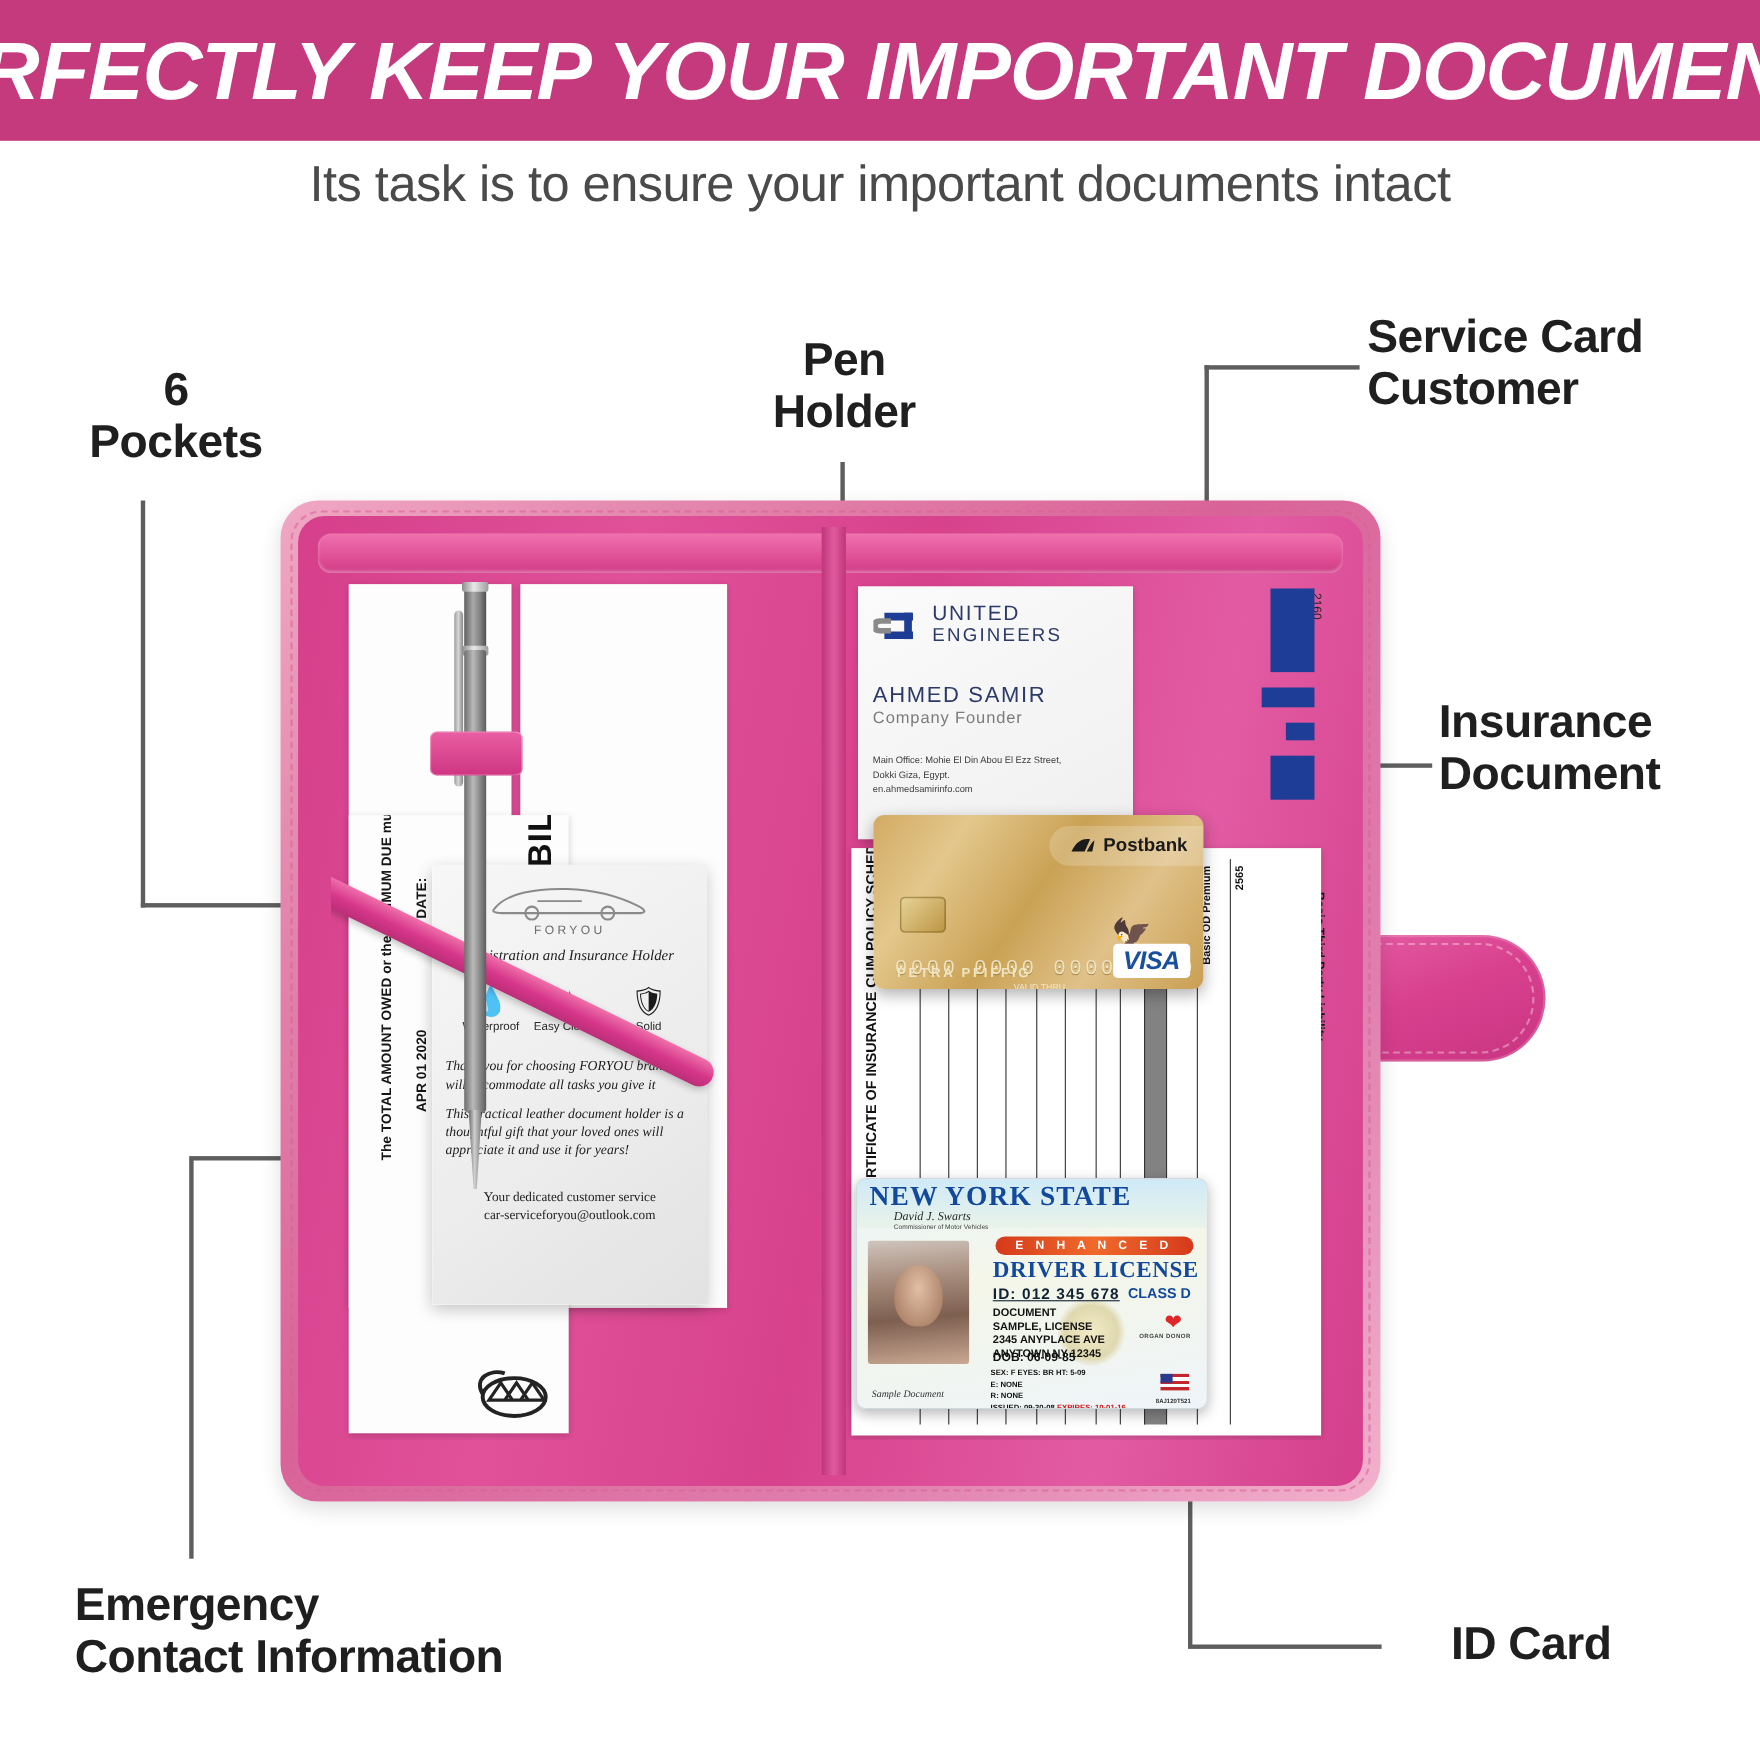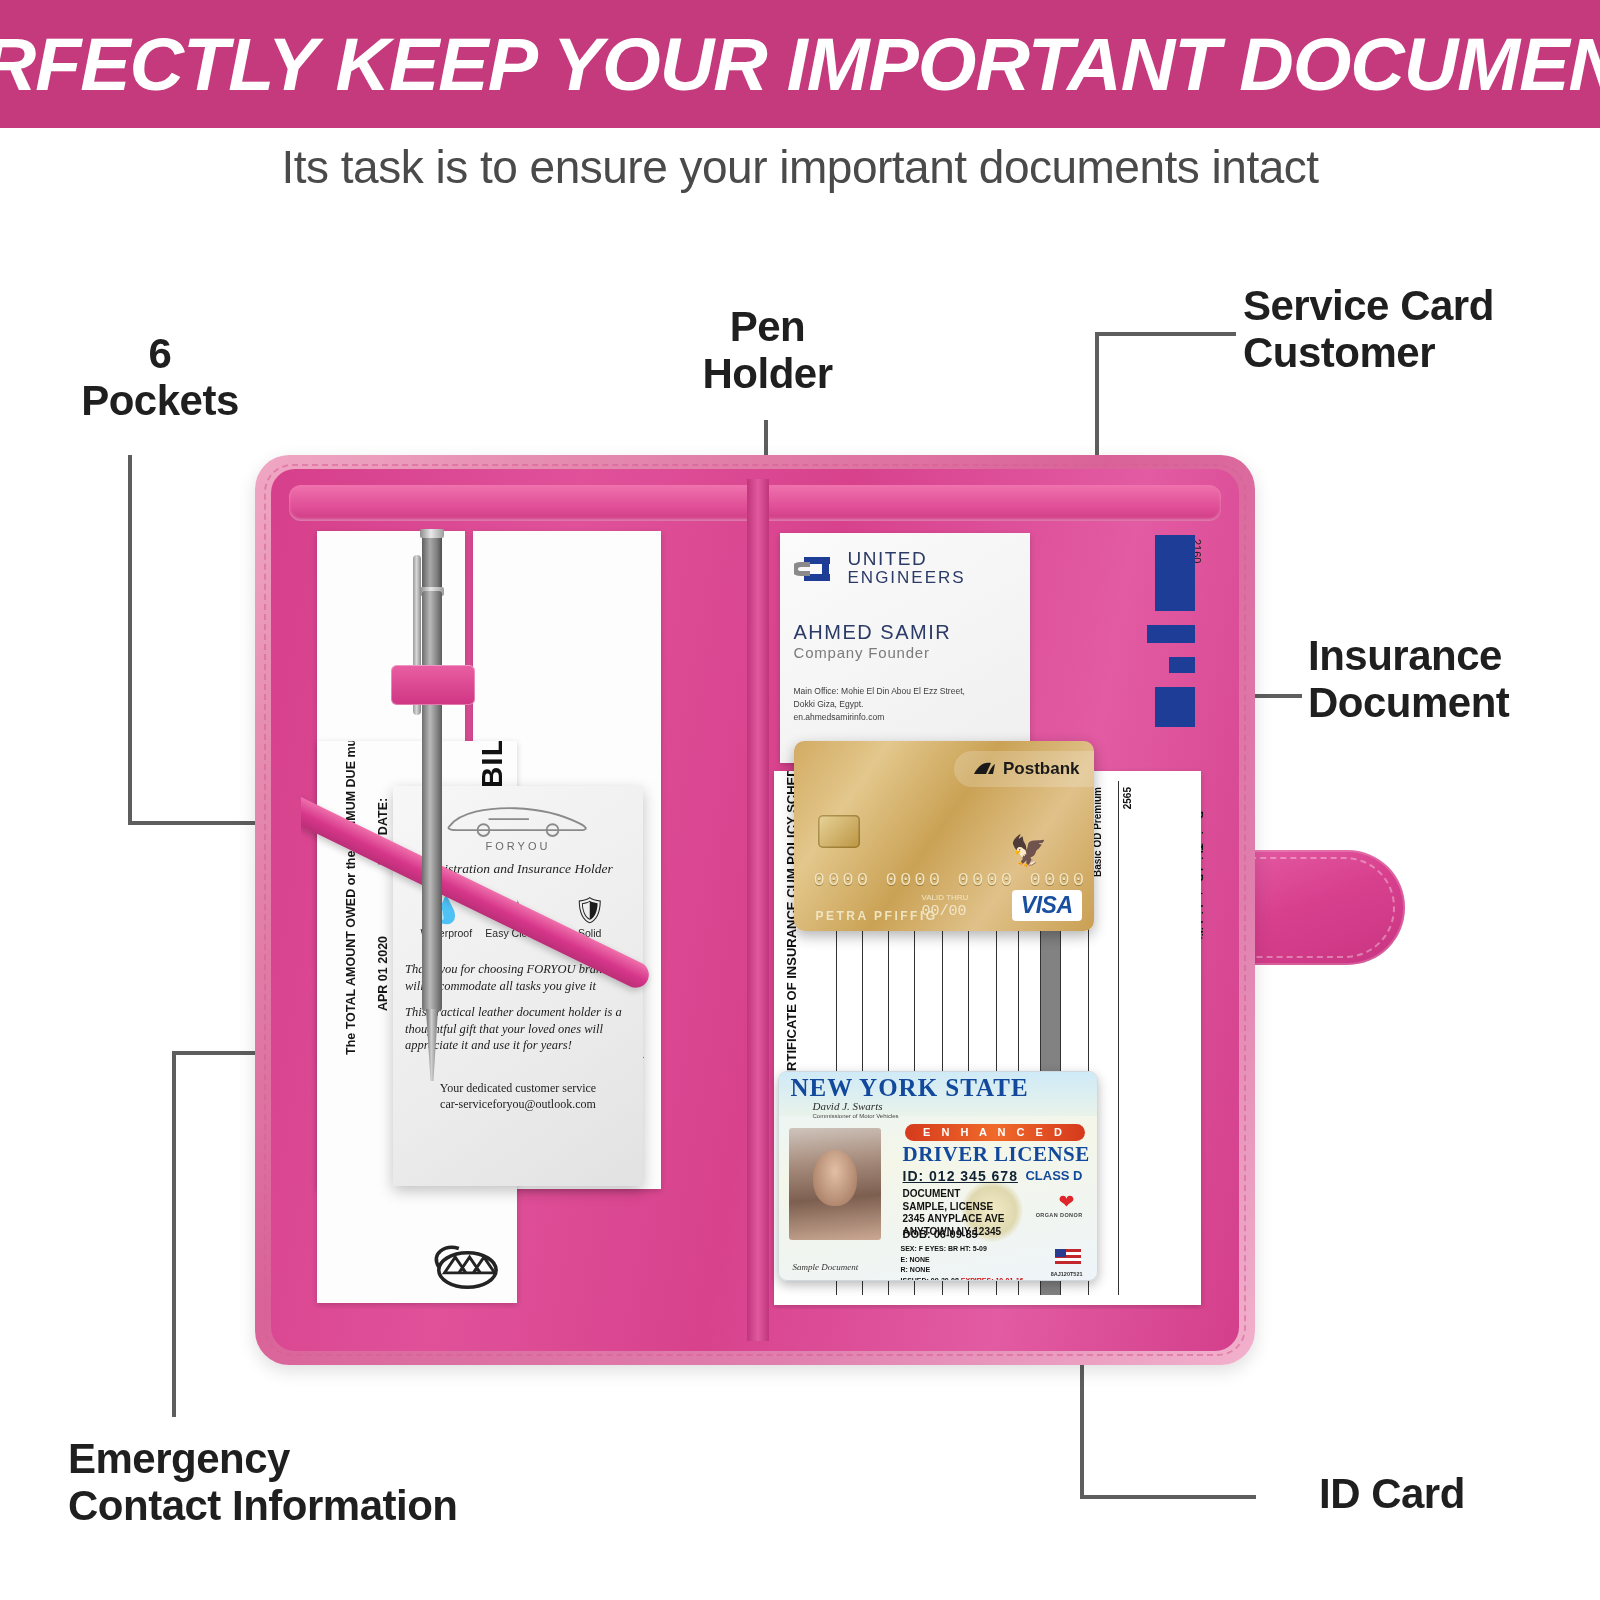--- a/index.html
+++ b/index.html
@@ -150,21 +150,21 @@
   .psched { left:4px; top:250px; right:8px; bottom:4px; background:#fff; }
   .ps-title { position:absolute; left:10px; top:18px; font-size:13px;
     font-weight:bold; color:#111; }
   .ps-grid { position:absolute; left:62px; top:10px; right:6px; bottom:10px;
     display:flex; gap:0; }
   .ps-col { border-left:1.5px solid #333; padding:6px 3px; font-size:10px;
     font-weight:bold; color:#111; }
   .ps-col.dark { background:#828282; width:20px; }
 
   
-  .ccard { position:absolute; left:24px; top:220px; width:300px; height:190px;
+  .ccard { position:absolute; left:24px; top:220px; width:300px; height:158px;
     border-radius:10px;
     background:linear-gradient(125deg,#d2ab63 0%,#e3c78c 22%,#caa255 48%,#e0c189 72%,#c99f52 100%);
     box-shadow:0 5px 14px rgba(0,0,0,0.3); z-index:4; overflow:hidden; }
   .cc-bankbar { position:absolute; right:0; top:10px; height:36px; padding:0 14px 0 18px;
     display:flex; align-items:center; gap:7px; border-radius:18px 0 0 18px;
     background:rgba(255,255,255,0.2); }
   .cc-bank { font-size:17px; color:#1a1a1a; font-weight:bold; }
   .cc-chip { position:absolute; left:24px; top:74px; width:42px; height:33px;
     border-radius:5px; background:linear-gradient(135deg,#e8d49a,#bb9442);
     box-shadow:inset 0 0 0 1.5px rgba(120,90,20,0.5); }

